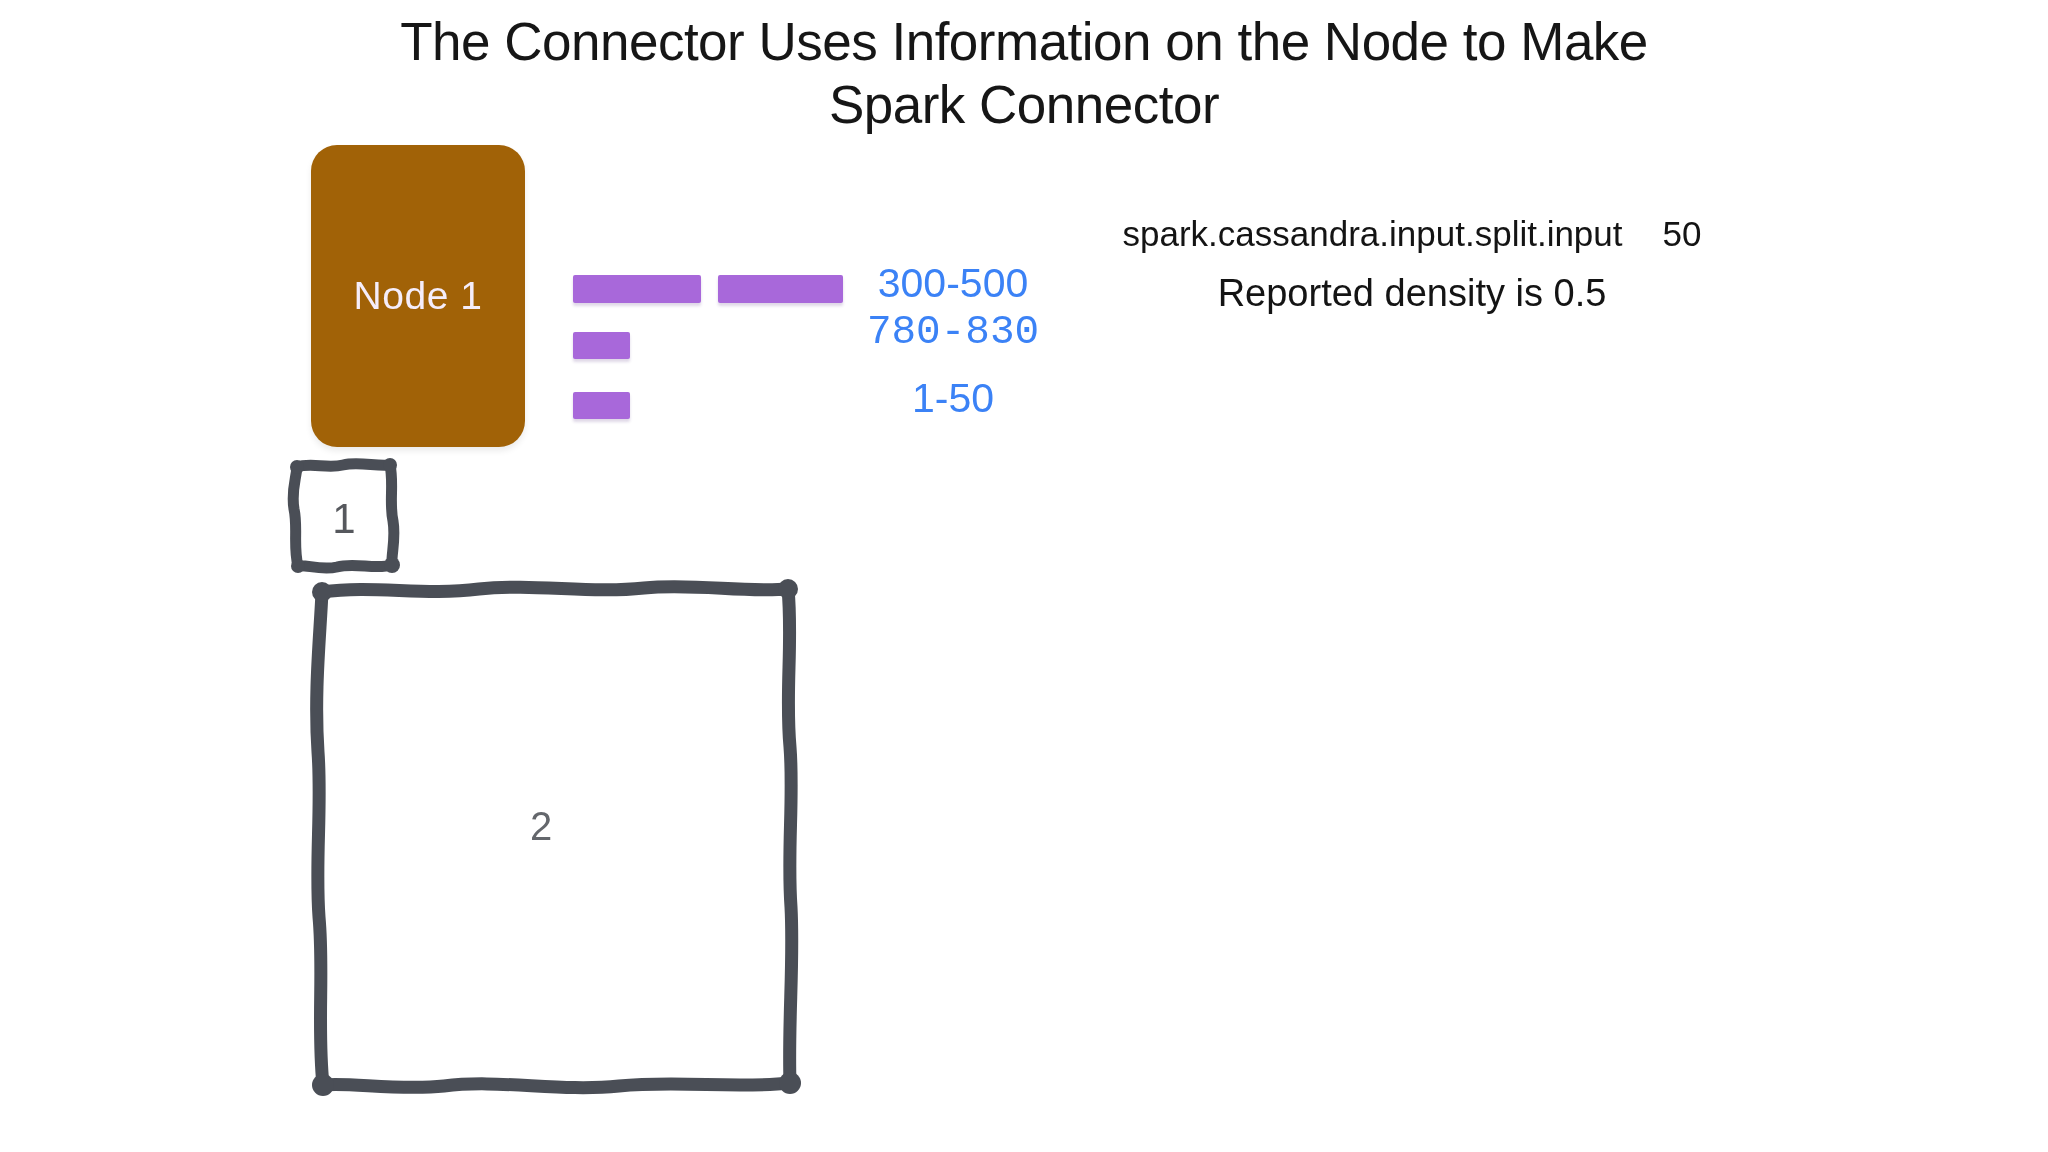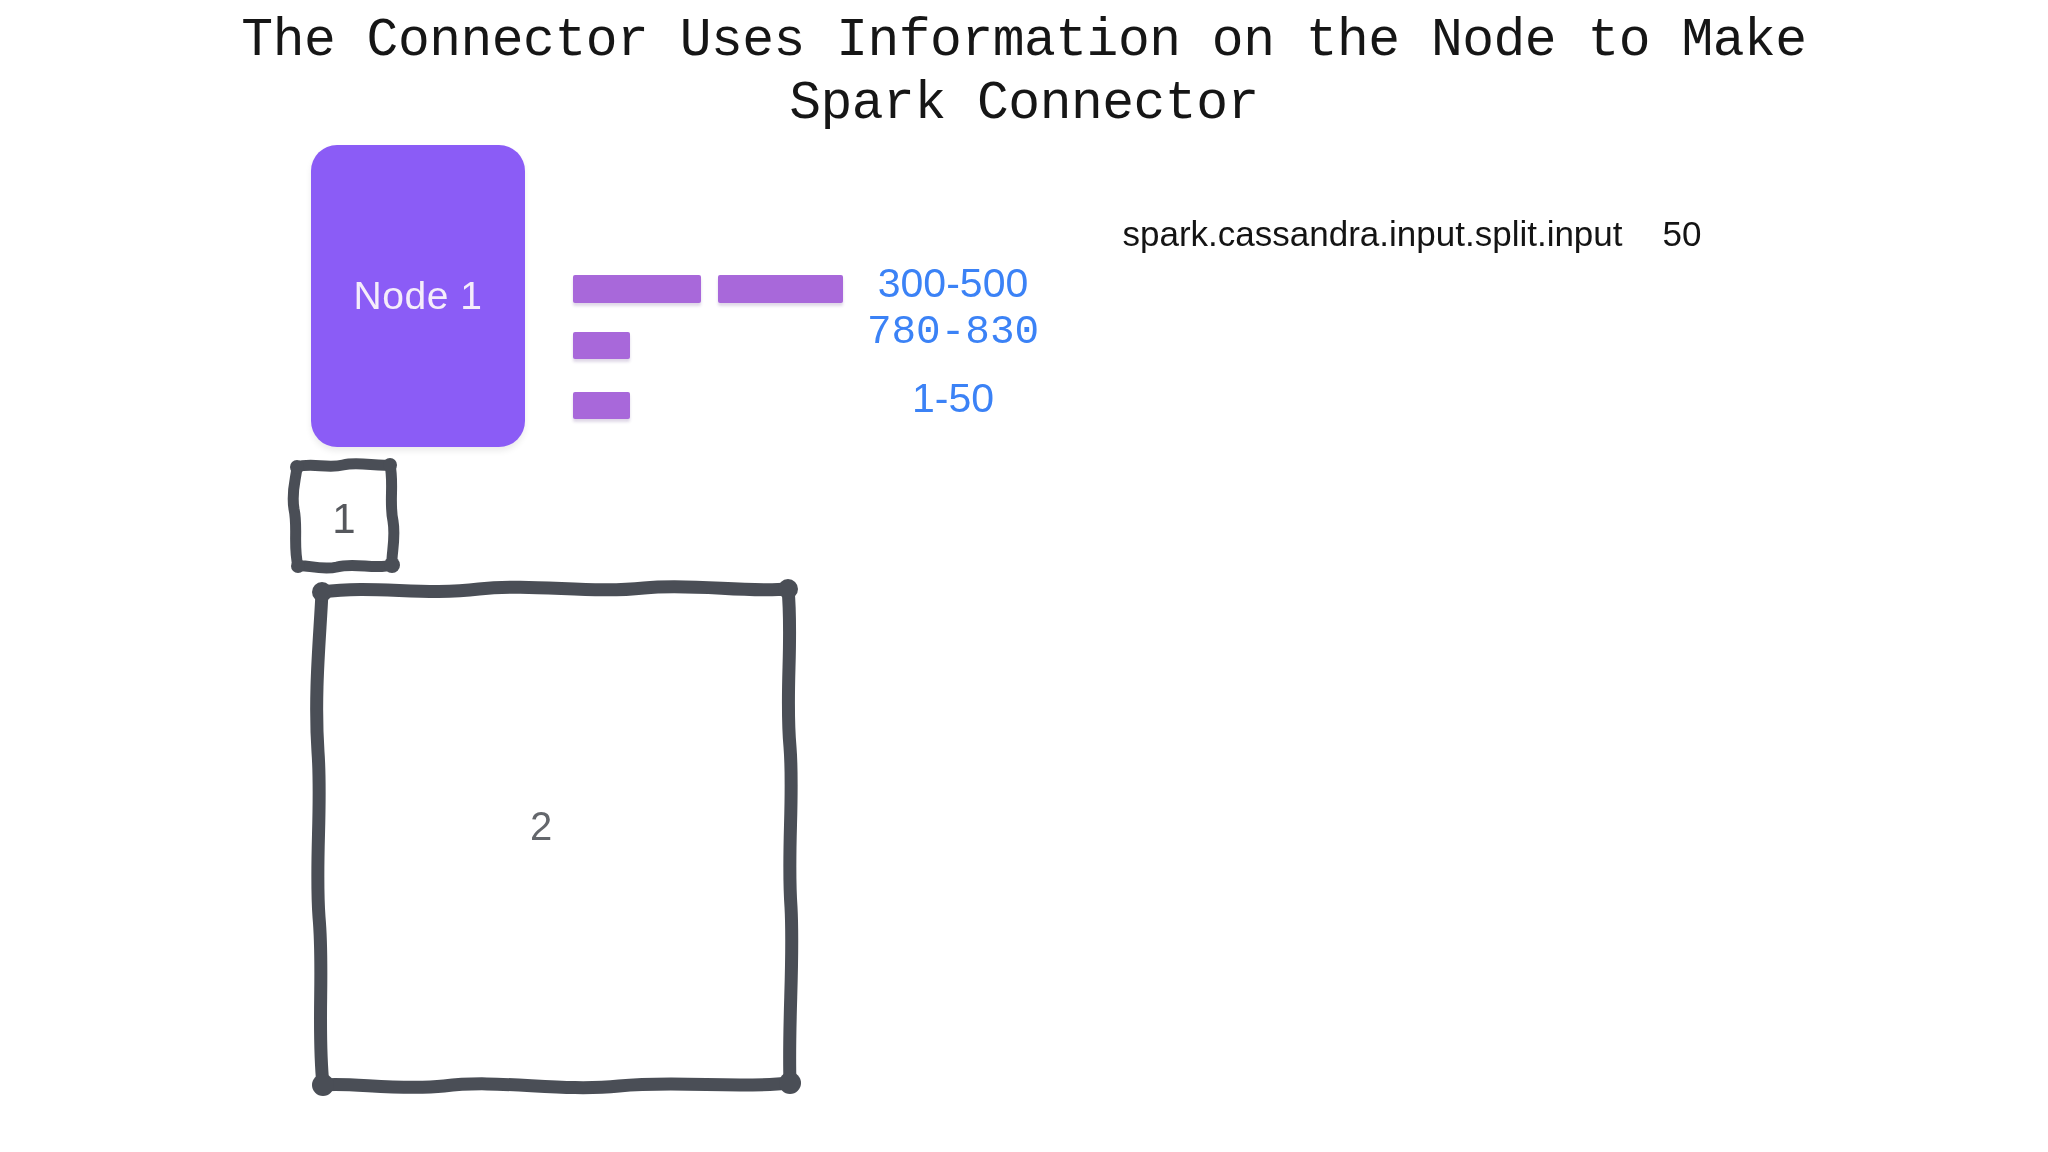--- a/index.html
+++ b/index.html
@@ -15,28 +15,27 @@
   
   .title {
     position: absolute;
     top: 10px; left: 0; width: 100%;
     text-align: center;
     font-size: 53px;
     line-height: 63px;
     letter-spacing: -0.5px;
     color: #161616;
     font-weight: 400;
-    font-family: Liberation Mono, monospace;
   }
   
   .node-box {
     position: absolute;
     left: 311px; top: 145px;
     width: 214px; height: 302px;
-    background: #8b5cf6;
+    background: #a16207;
     border-radius: 26px;
     box-shadow: 0 4px 6px rgba(0,0,0,0.08);
     display: flex; align-items: center; justify-content: center;
   }
   .node-label {
     font-size: 39px;
     color: #f5edfa;
     letter-spacing: 0.5px;
   }
   
@@ -110,20 +109,21 @@
   <div class="bar bar-2"></div>
   <div class="bar bar-3"></div>
 
   <div class="range-label range-label-1">300-500</div>
   <div class="range-label range-label-2">780-830</div>
   <div class="range-label range-label-3">1-50</div>
 
   <div class="config-line config-line-1">
     <span>spark.cassandra.input.split.input</span><span class="config-value">50</span>
   </div>
+  <div class="config-line config-line-2">Reported density is 0.5</div>
 
   <svg class="sketch-svg sketch-1" viewBox="0 0 122 128" fill="none" xmlns="http://www.w3.org/2000/svg">
     <path d="M 14 16
              C 28 11, 44 18, 60 14
              C 76 10, 94 16, 107 14
              C 111 32, 106 52, 110 70
              C 113 88, 108 104, 109 114
              C 92 119, 72 111, 54 116
              C 38 120, 22 113, 15 115
              C 10 96, 15 76, 11 58

